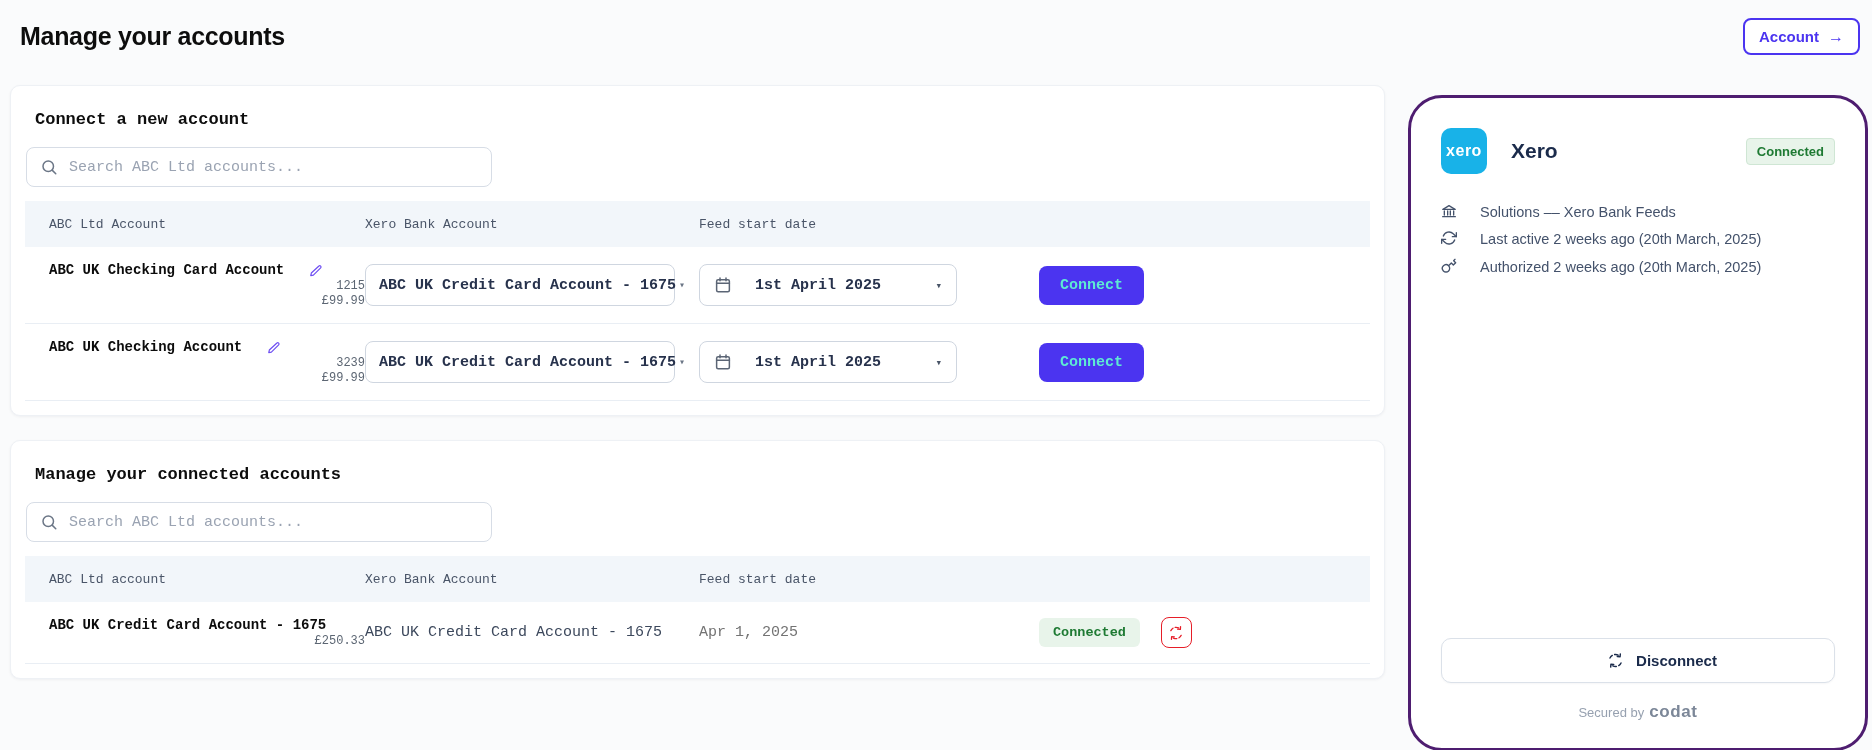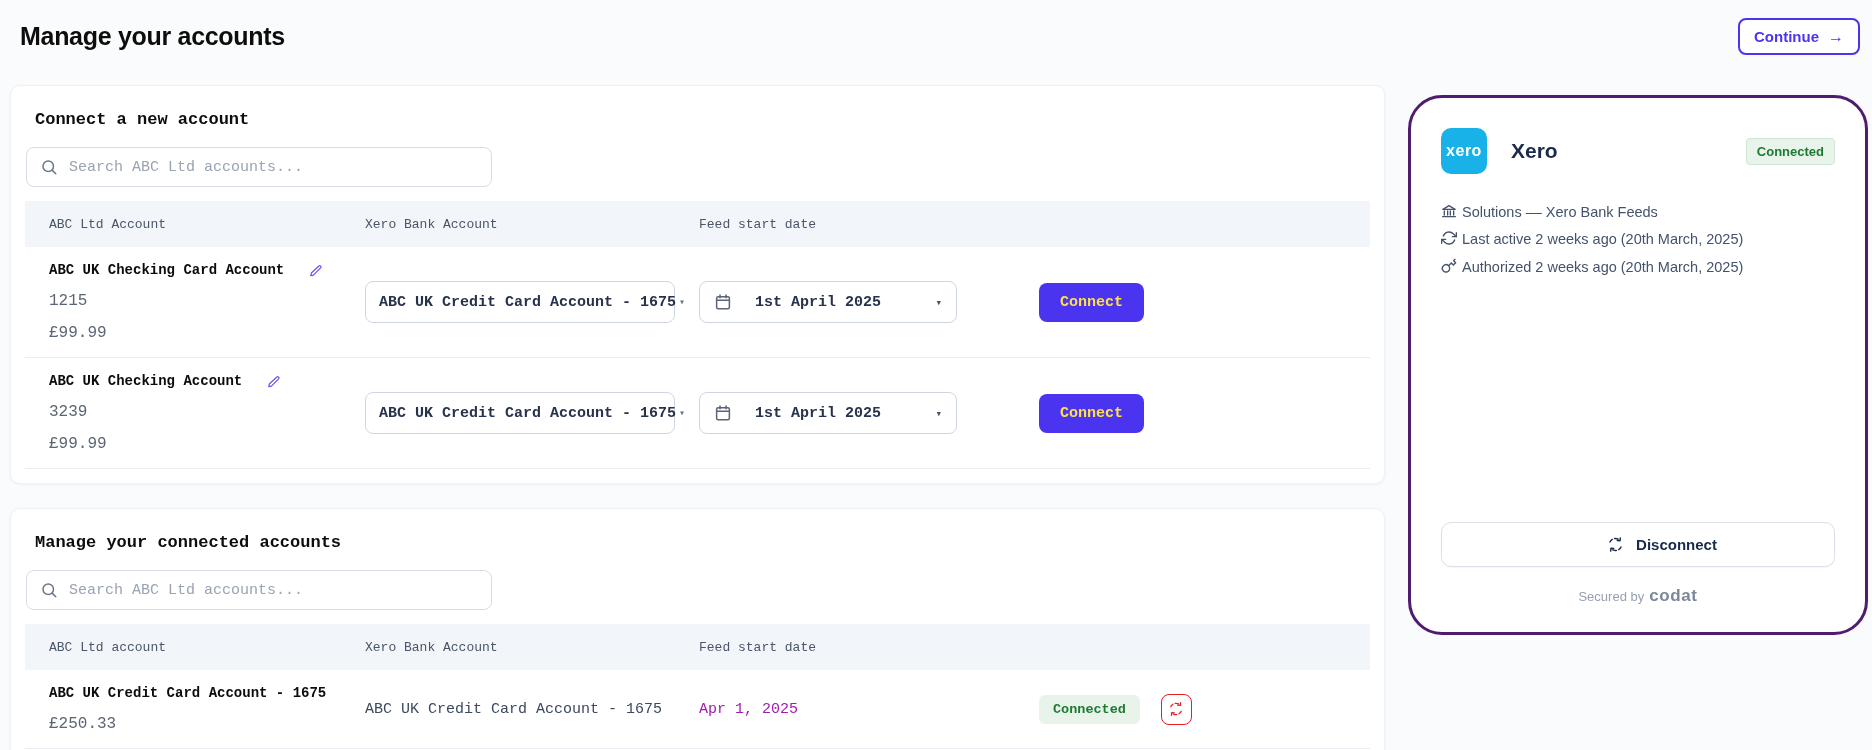--- a/index.html
+++ b/index.html
@@ -49,78 +49,78 @@
   .thead {
     margin-top: 14px; background: #f2f6fa; height: 46px;
     color: #4a5568; font-size: 13px;
   }
   .cell { padding-left: 24px; }
   .trow { padding: 15px 0; border-bottom: 1px solid #e9eef4; }
   .trow:last-child { border-bottom: 1px solid #e9eef4; }
 
   .acct-name { display: flex; align-items: flex-end; gap: 25px; font-size: 14px; font-weight: 800; color: #0c0c0c; }
   .acct-name svg { width: 14px; height: 14px; stroke: #6d4df2; }
-  .acct-sub { font-size: 16px; color: #5c6673; margin-top: 14px; }
+  .acct-sub { font-size: 12px; color: #5c6673; margin-top: 1px; text-align: right; }
 
   .select-box {
     display: inline-flex; align-items: center; height: 42px; max-width: 310px;
     border: 1px solid #cfd6e0; border-radius: 8px; padding: 0 13px;
     background: #fff; cursor: pointer;
     font-size: 15px; font-weight: 600; color: #27324c; white-space: nowrap;
   }
   .select-box .caret { color: #6b7686; font-size: 10px; margin-left: 3px; }
 
   .date-box {
     display: inline-flex; align-items: center; gap: 23px; height: 42px; width: 258px;
     border: 1px solid #cfd6e0; border-radius: 8px; padding: 0 14px;
     background: #fff; cursor: pointer;
     font-size: 15px; font-weight: 600; color: #27324c;
   }
   .date-box svg { width: 18px; height: 18px; stroke: #5b6575; flex: none; }
   .date-box .caret { margin-left: auto; color: #4a5568; font-size: 11px; }
 
   .btn-connect {
-    background: #4b34f0; color: #fde047; border: none; border-radius: 8px;
+    background: #4b34f0; color: #5eead4; border: none; border-radius: 8px;
     font-family: inherit; font-weight: 700; font-size: 15px;
     padding: 11px 21px; margin-left: 50px; cursor: pointer;
   }
 
   .plain-cell { font-size: 15px; color: #3c485c; }
-  .date-cell { font-size: 15px; color: #a21caf; }
+  .date-cell { font-size: 15px; color: #737373; }
 
   .status-cell { display: flex; align-items: center; margin-left: 50px; }
   .badge-connected {
     background: #e8f4ea; color: #1e7a33; font-weight: 700; font-size: 13.5px;
     padding: 7px 14px; border-radius: 6px;
   }
   .badge-connected.bordered { border: 1px solid #cfe6d4; border-radius: 4px; font-size: 13px; padding: 5px 10px; }
   .btn-unlink {
     width: 31px; height: 31px; margin-left: 21px; flex: none;
     border: 1.6px solid #e61e28; border-radius: 8px; background: #fff;
     display: inline-flex; align-items: center; justify-content: center; cursor: pointer;
   }
   .btn-unlink svg { width: 16px; height: 16px; stroke: #e61e28; }
 
   
   .integration-panel {
-    width: 460px; height: 540px; margin-top: 10px; flex: none;
+    width: 460px; height: 656px; margin-top: 10px; flex: none;
     background: #fff; border: 3px solid #4e1d70; border-radius: 34px;
     padding: 30px 30px 26px; display: flex; flex-direction: column;
   }
   .panel-head { display: flex; align-items: center; }
   .xero-logo {
     width: 46px; height: 46px; border-radius: 10px; background: #18b2e8;
     color: #fff; display: flex; align-items: center; justify-content: center;
     font-size: 16px; font-weight: 600; letter-spacing: 0.5px; flex: none;
   }
   .panel-title { margin-left: 24px; font-size: 21px; font-weight: 800; color: #1b2b4b; }
   .panel-head .badge-connected { margin-left: auto; }
 
   .panel-details { margin-top: 28px; }
-  .detail-line { display: flex; align-items: flex-start; gap: 5px; color: #44526b; font-size: 14.5px; margin-bottom: 7px; line-height: 1.4; }
+  .detail-line { display: flex; align-items: flex-start; gap: 23px; color: #44526b; font-size: 14.5px; margin-bottom: 7px; line-height: 1.4; }
   .detail-line svg { width: 16px; height: 16px; stroke: #44526b; flex: none; margin-top: 1px; }
 
   .btn-disconnect {
     margin-top: auto; width: 100%; height: 45px;
     background: #fff; border: 1px solid #dbe1e9; border-radius: 10px;
     display: flex; align-items: center; justify-content: center; gap: 12px;
     font-family: inherit; font-weight: 700; font-size: 15px; color: #1b2b4b; cursor: pointer;
     box-shadow: 0 1px 2px rgba(16,24,40,.04);
     padding-left: 48px;
   }
@@ -170,21 +170,21 @@
         <polyline points="5.2 21.4 5.5 17.4 9.5 17.7"></polyline>
       </g>
   </defs>
 </svg>
 
 <div class="page">
 
   <div class="topbar">
     <h1>Manage your accounts</h1>
     <button class="btn-continue">
-      <span>Continue</span>
+      <span>Account</span>
       <span class="arrow">→</span>
     </button>
   </div>
 
   <div class="layout">
 
     <div class="left-col">
 
       <section class="card">
         <h2>Connect a new account</h2>

